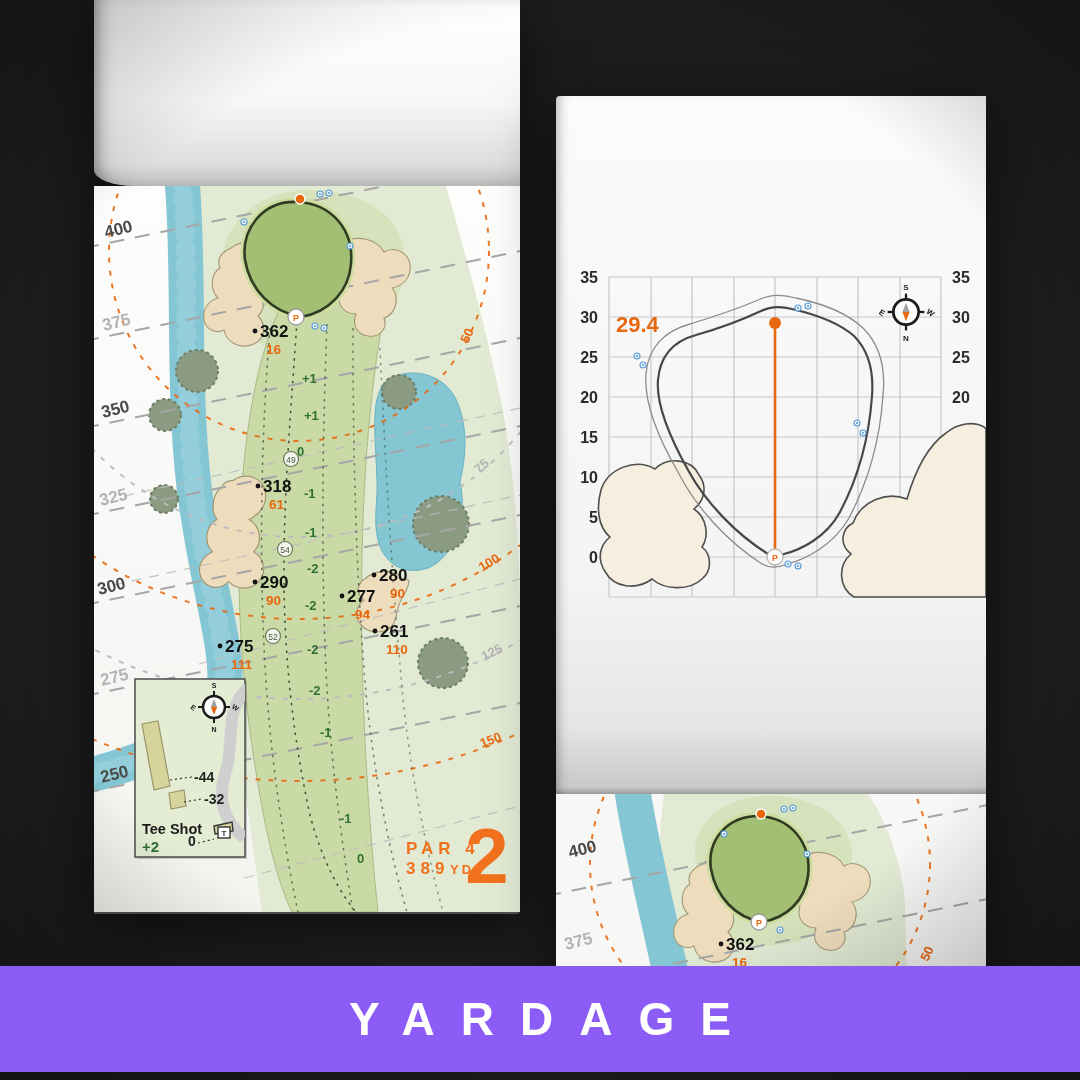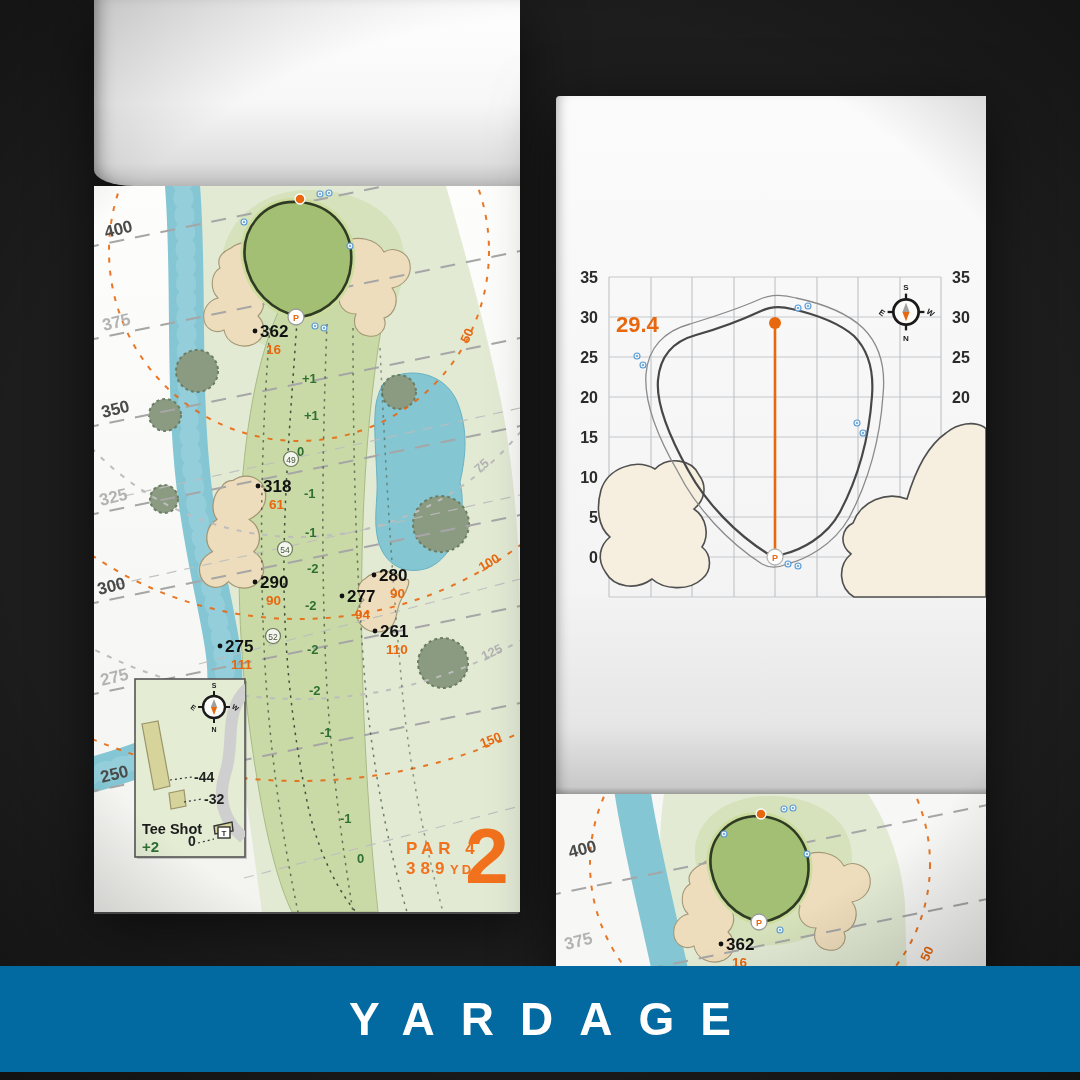--- a/index.html
+++ b/index.html
@@ -36,21 +36,21 @@
     box-shadow:inset 10px 0 14px -10px rgba(0,0,0,0.4);
     border-top-left-radius:4px;
   }
   #next-hole-page{
     left:0;top:698px;width:430px;height:186px;
     box-shadow:inset 0 14px 14px -9px rgba(0,0,0,0.42);
   }
   
   #yardage-banner{
     position:absolute;left:0;top:966px;width:1080px;height:106px;z-index:10;
-    background:#0369a1;display:flex;align-items:center;justify-content:center;
+    background:#8b5cf6;display:flex;align-items:center;justify-content:center;
   }
   #yardage-banner .label{
     color:#ffffff;font-size:46px;font-weight:700;
     letter-spacing:26px;text-indent:26px;line-height:114px;
   }
   svg text{font-family:"Liberation Sans", sans-serif;}
 </style>
 </head>
 <body>
 

